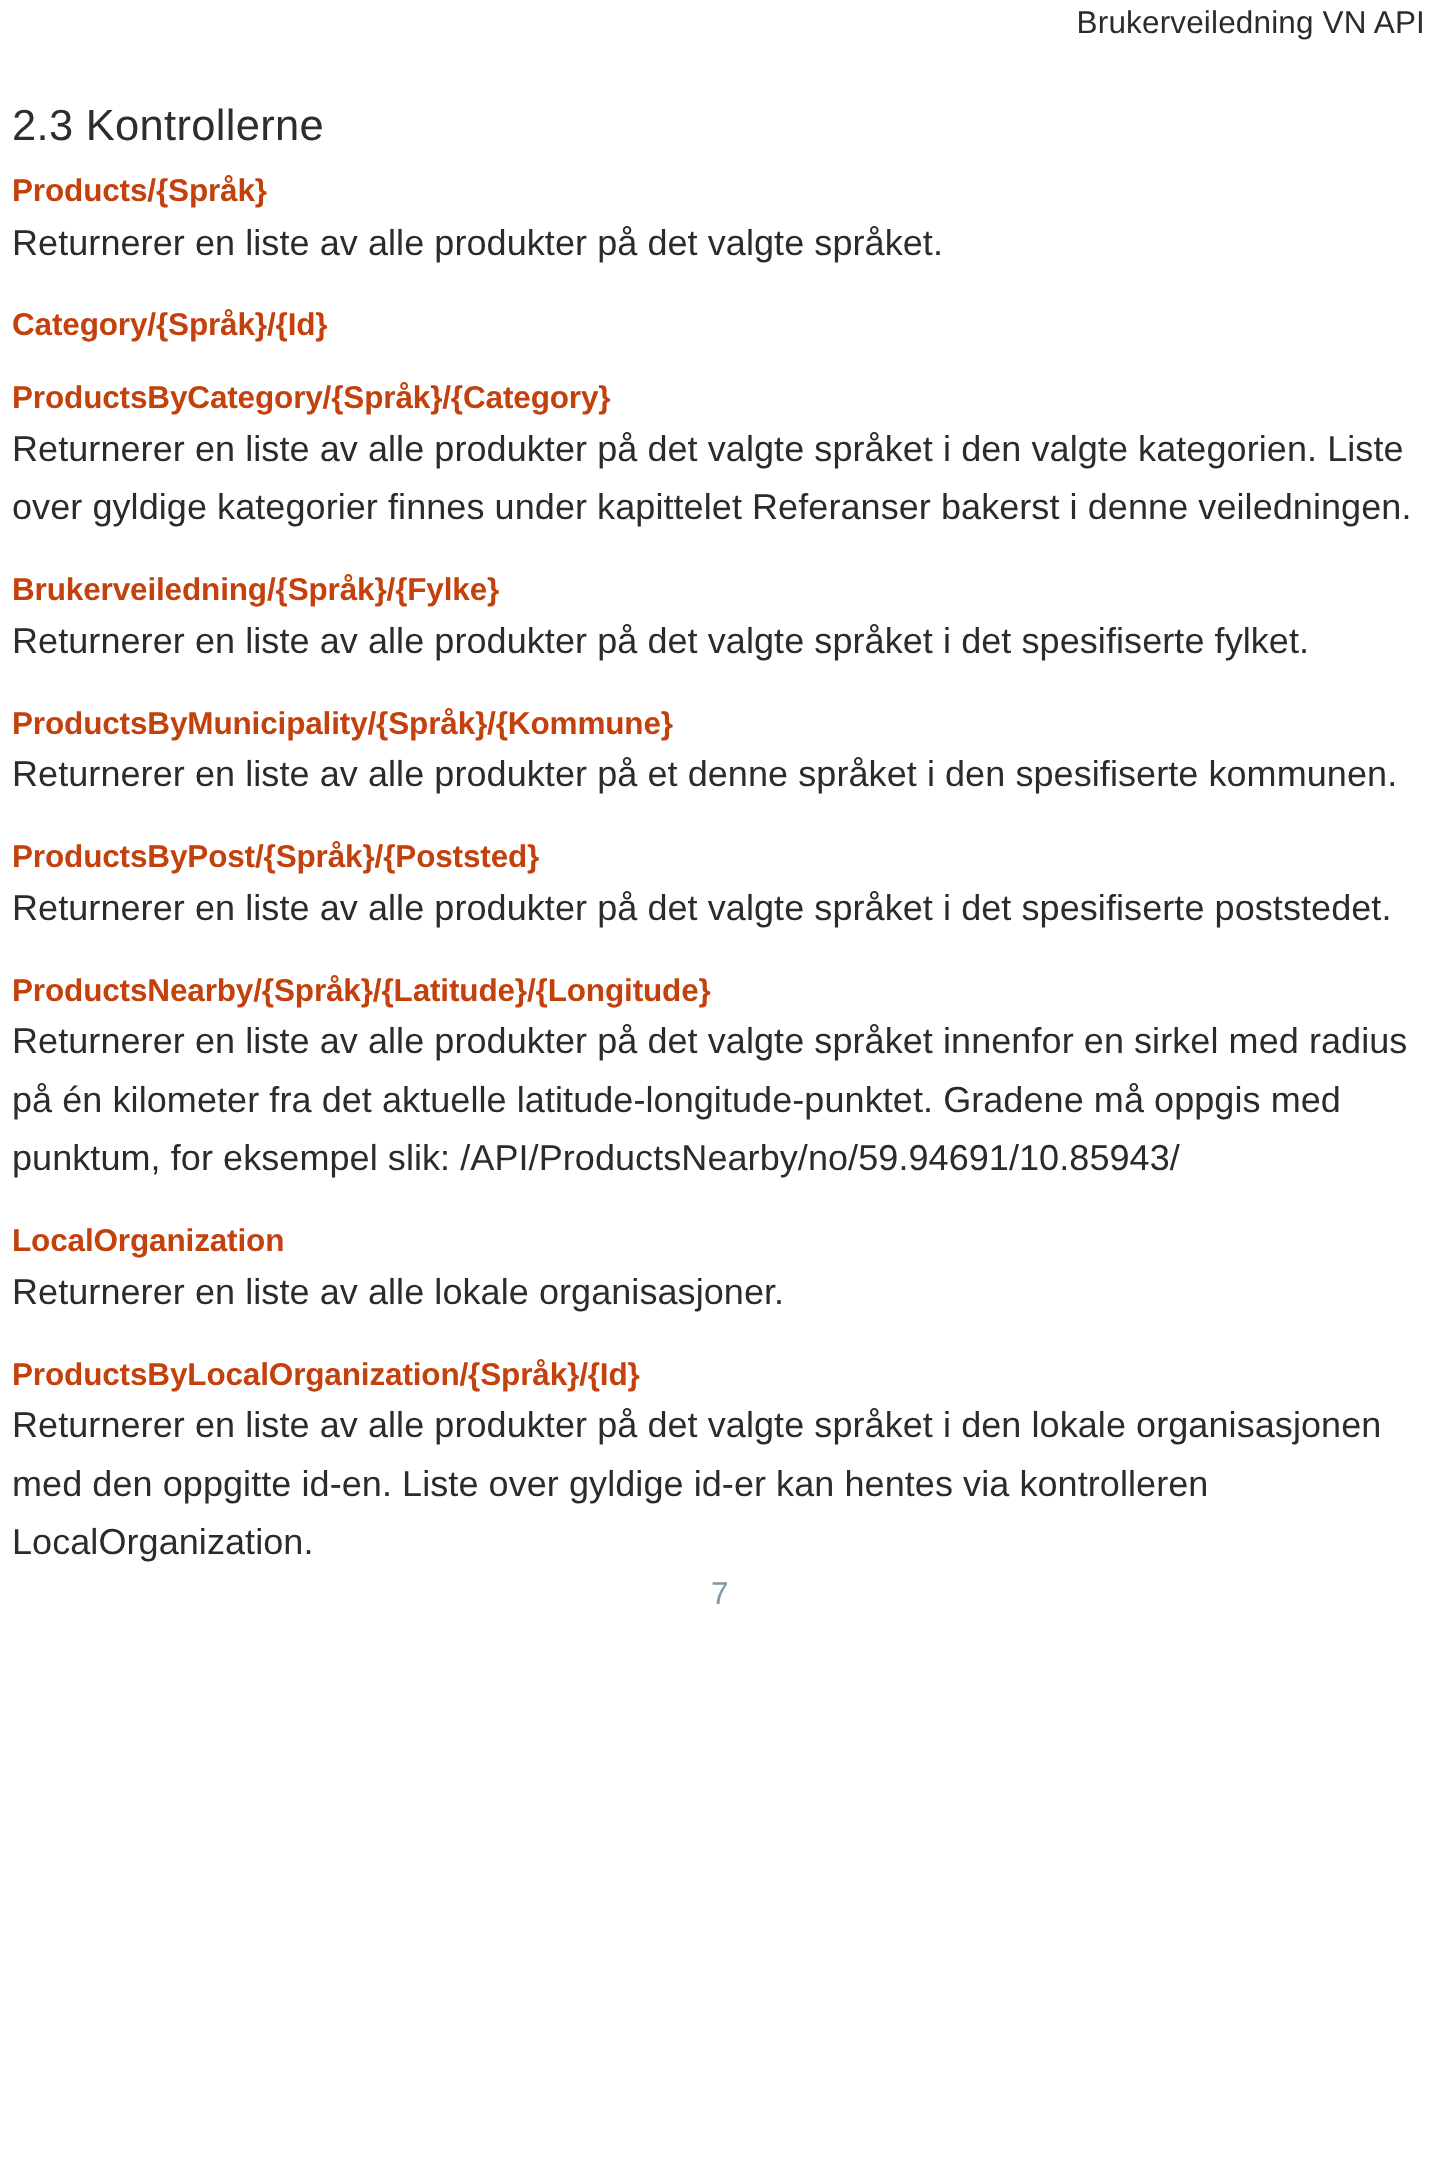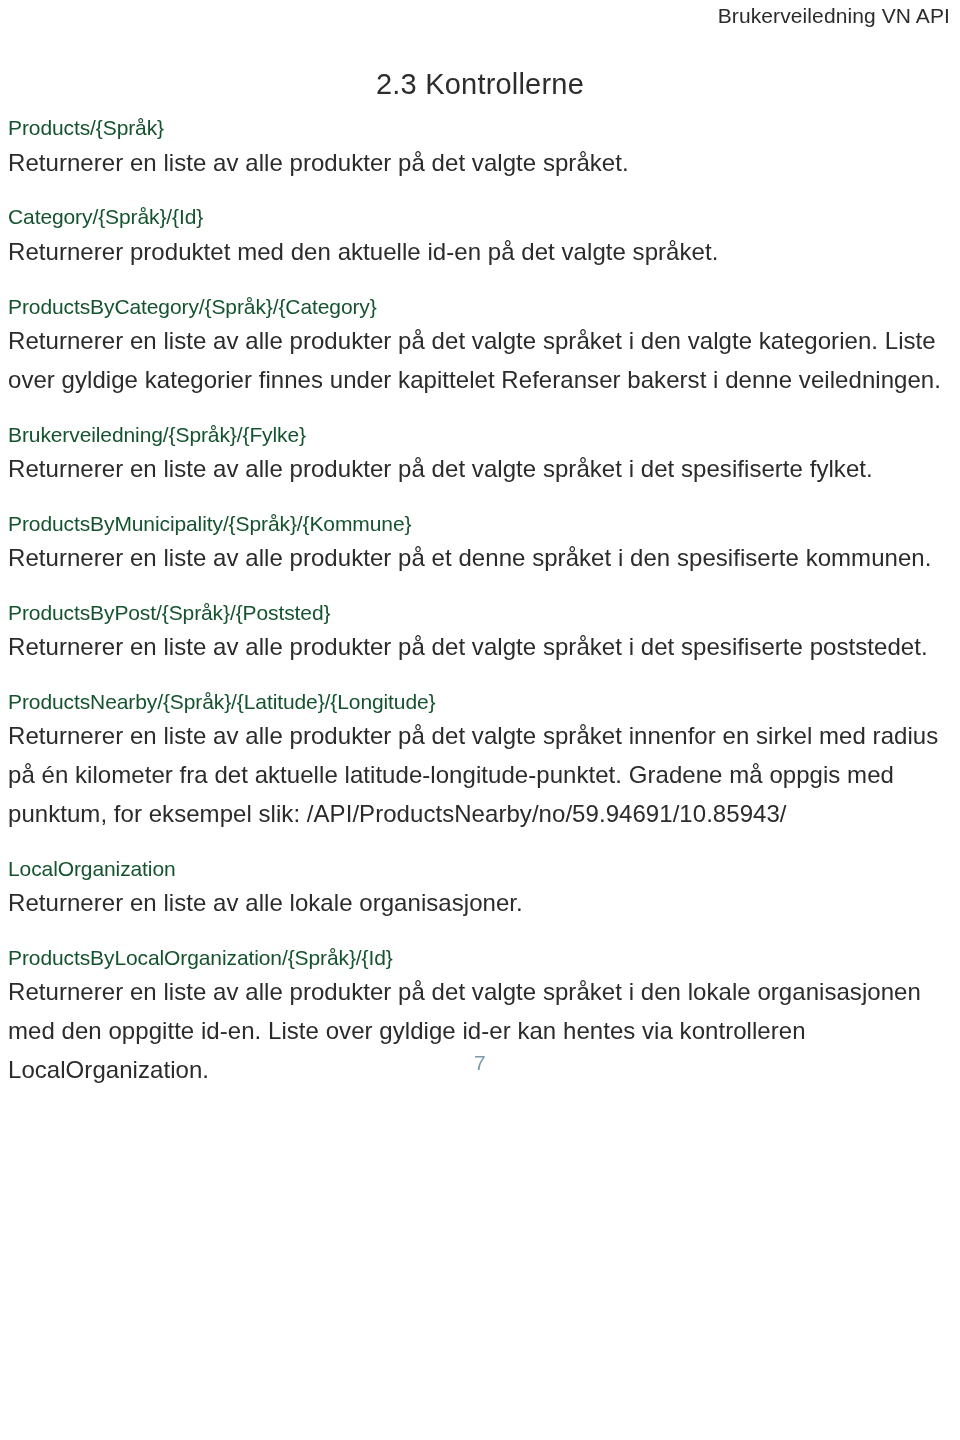--- a/index.html
+++ b/index.html
@@ -46,31 +46,30 @@
     padding-top: 30px;
   }
 
   h1.section-title {
     font-size: 29px;
     font-weight: 400;
     color: #2d2d2d;
     margin: 0 0 14px 0;
     line-height: 1.15;
     letter-spacing: 0.2px;
-    text-align: center;
   }
 
   .endpoint-block {
     margin: 0 0 22px 0;
   }
 
   h2.endpoint-name {
     font-size: 21px;
-    font-weight: 400;
-    color: #14532d;
+    font-weight: 700;
+    color: #c2410c;
     margin: 0 0 2px 0;
     line-height: 1.25;
     letter-spacing: -0.1px;
   }
 
   p.endpoint-desc {
     font-size: 24px;
     font-weight: 400;
     color: #2b2b2b;
     margin: 0;
@@ -107,21 +106,20 @@
 
     <h1 class="section-title">2.3 Kontrollerne</h1>
 
     <div class="endpoint-block">
       <h2 class="endpoint-name">Products/{Språk}</h2>
       <p class="endpoint-desc">Returnerer en liste av alle produkter på det valgte språket.</p>
     </div>
 
     <div class="endpoint-block">
       <h2 class="endpoint-name">Category/{Språk}/{Id}</h2>
-      <p class="endpoint-desc">Returnerer produktet med den aktuelle id-en på det valgte språket.</p>
     </div>
 
     <div class="endpoint-block">
       <h2 class="endpoint-name">ProductsByCategory/{Språk}/{Category}</h2>
       <p class="endpoint-desc">Returnerer en liste av alle produkter på det valgte språket i den valgte kategorien. Liste over gyldige kategorier finnes under kapittelet Referanser bakerst i denne veiledningen.</p>
     </div>
 
     <div class="endpoint-block">
       <h2 class="endpoint-name">Brukerveiledning/{Språk}/{Fylke}</h2>
       <p class="endpoint-desc">Returnerer en liste av alle produkter på det valgte språket i det spesifiserte fylket.</p>

